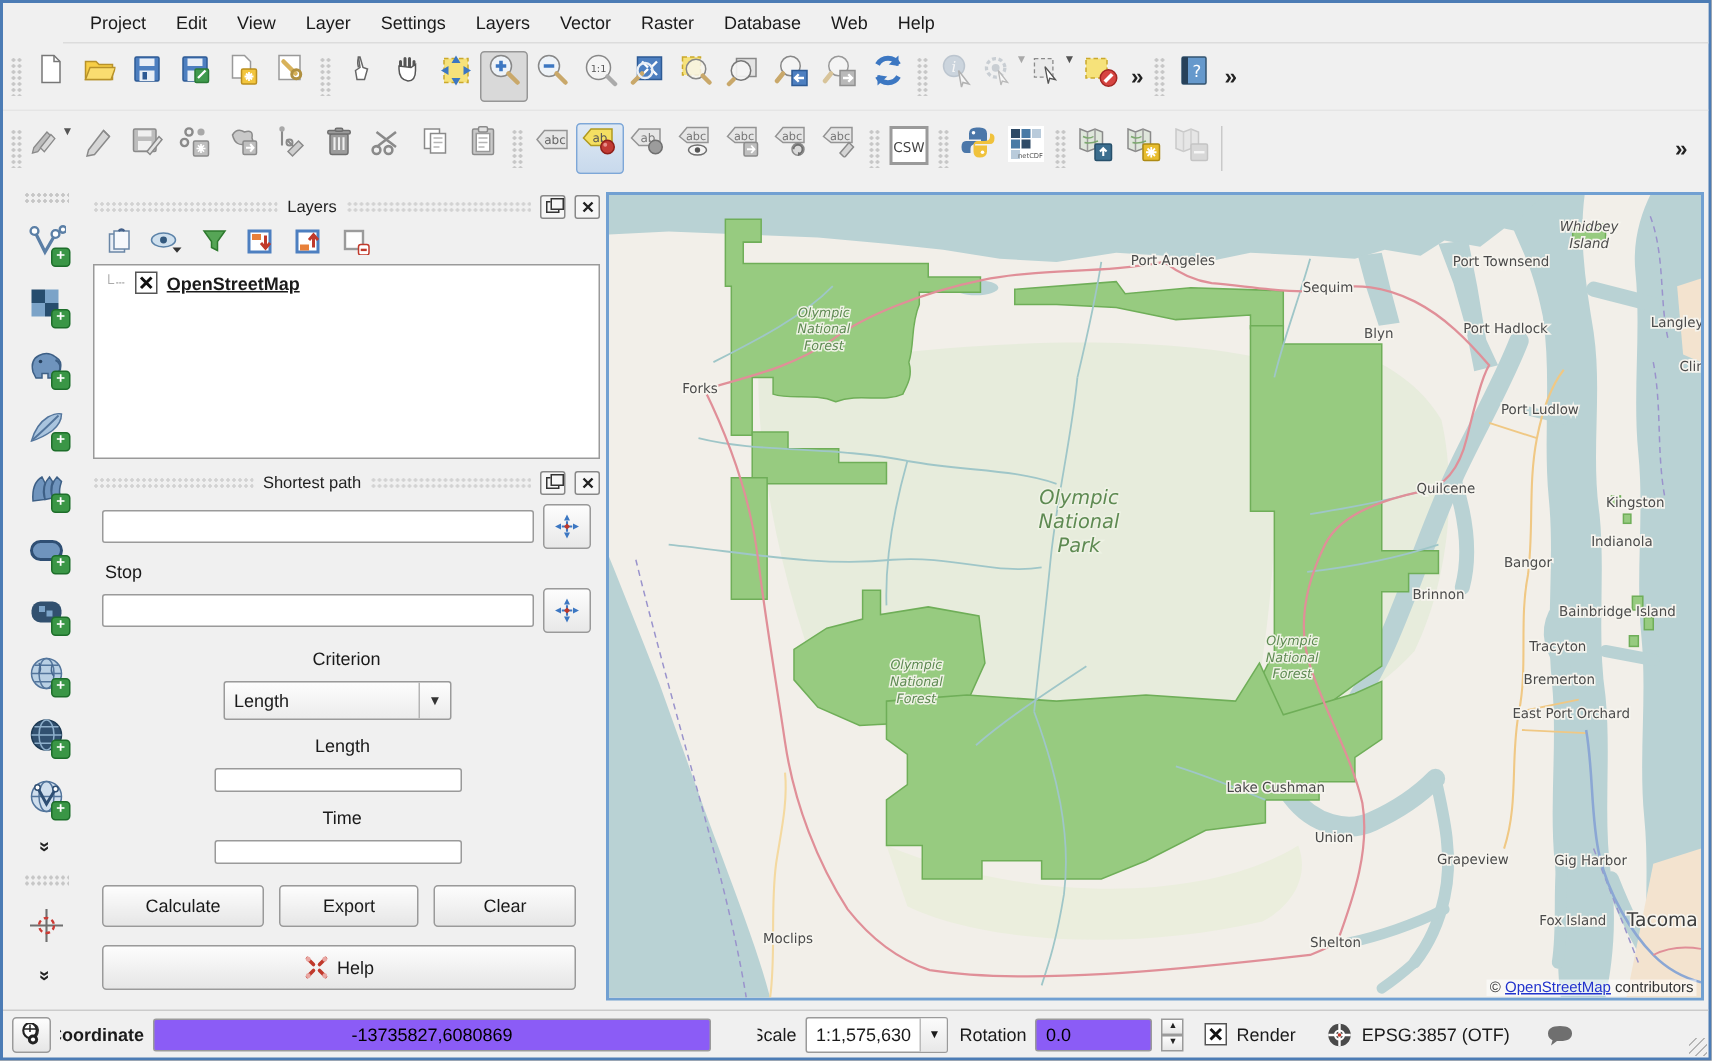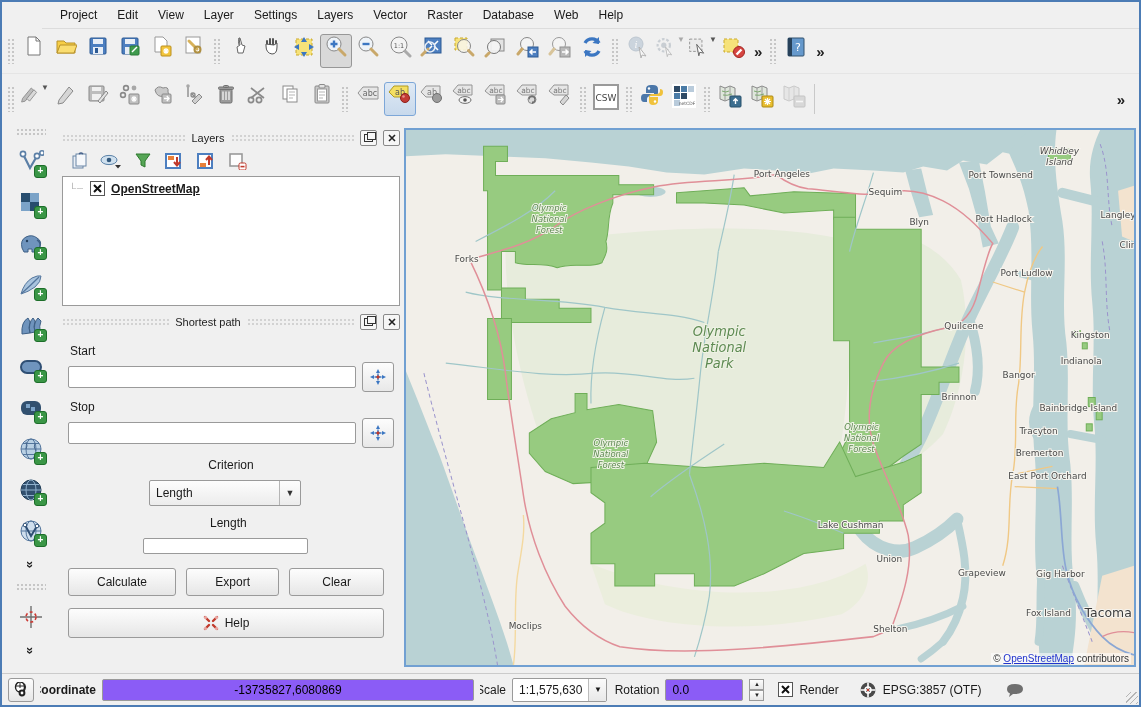--- a/index.html
+++ b/index.html
@@ -637,21 +637,20 @@
           <div class="pbtn">
               <div class="float-glyph"></div>
             </div>
           <div class="pbtn">
               <svg width="8" height="8" viewBox="0 0 8 8">
                 <path d="M1,1 L7,7 M7,1 L1,7" stroke="#222" stroke-width="1.6"></path>
               </svg>
             </div>
         </div>
         <div class="sp-body">
-          <div class="sp-label">Start</div>
           <div class="sp-inrow">
             <input class="tinput" type="text" value="" style="">
             <div class="capbtn">
                 <svg width="18" height="18" viewBox="0 0 18 18">
                   <path d="M9,1 L7,5 L11,5 Z M9,17 L7,13 L11,13 Z M1,9 L5,7 L5,11 Z M17,9 L13,7 L13,11 Z" fill="#3c77c2"></path>
                   <path d="M9,5.5 L9,12.5 M5.5,9 L12.5,9" stroke="#3c77c2" stroke-width="1.4"></path>
                   <rect x="7.6" y="7.6" width="2.8" height="2.8" transform="rotate(45 9 9)" fill="#c0392b"></rect>
                 </svg>
               </div>
           </div>
@@ -668,20 +667,24 @@
           </div>
           <div class="formrow">
             <span style="flex:1;">Criterion</span>
             <div class="combo">
               <span class="cv">Length</span>
               <span class="ca">▼</span>
             </div>
           </div>
           <div class="formrow">
             <span style="width:42px;">Length</span>
+            <input class="tinput" style="margin-right: 12px;" type="text" value="">
+          </div>
+          <div class="formrow">
+            <span style="width:32px;">Time</span>
             <input class="tinput" style="margin-right: 12px;" type="text" value="">
           </div>
           <div class="btnrow">
             <div class="pushbtn" style="width:104px;">Calculate</div>
             <div class="pushbtn" style="width:86px;">Export</div>
             <div class="pushbtn" style="width:88px;margin-right:10px;">Clear</div>
           </div>
           <div class="helpbtn" style="margin-right:10px;">
             <svg width="16" height="16" viewBox="0 0 16 16">
                 <path d="M2,2 L6,6 M14,2 L10,6 M2,14 L6,10 M14,14 L10,10" stroke="#c0392b" stroke-width="2.4" stroke-linecap="round"></path>
@@ -842,21 +845,21 @@
           <ellipse cx="7" cy="5" rx="4.5" ry="5" fill="#fff" stroke="#222" stroke-width="1.4"></ellipse>
           <path d="M7,1 L7,6 M3,4 L11,4" stroke="#222"></path>
           <circle cx="9" cy="11" r="3.4" fill="#222"></circle>
           <circle cx="9" cy="11" r="1.4" fill="#fff"></circle>
         </svg>
       </div>
     <span class="clip" style="width:56px;font-weight:bold;">
         <span>Coordinate</span>
       </span>
     <input class="sinput" style="width: 372px;" type="text" value="-13735827,6080869">
-    <span class="clip" style="width:26px;">
+    <span class="clip" style="width:26px;margin-left:25px;">
         <span>Scale</span>
       </span>
     <div class="scombo">
       <span class="cv">1:1,575,630</span>
       <span class="ca">▼</span>
     </div>
     <span class="clip" style="width:46px;">
         <span>Rotation</span>
       </span>
     <input class="sinput" style="width: 78px; text-align: left; padding-left: 6px;" type="text" value="0.0">

